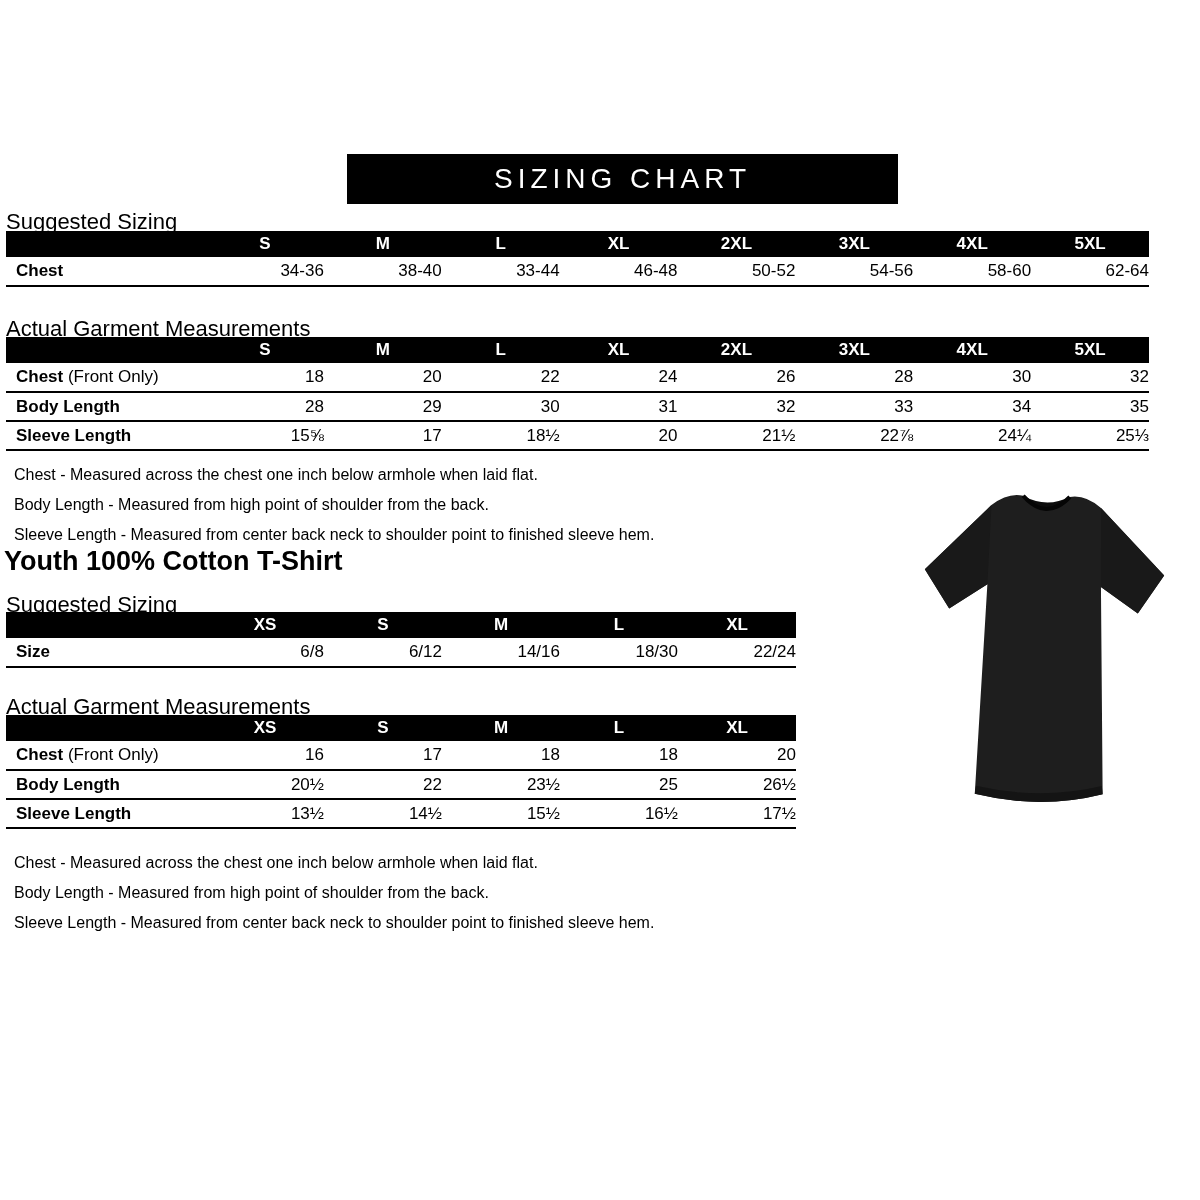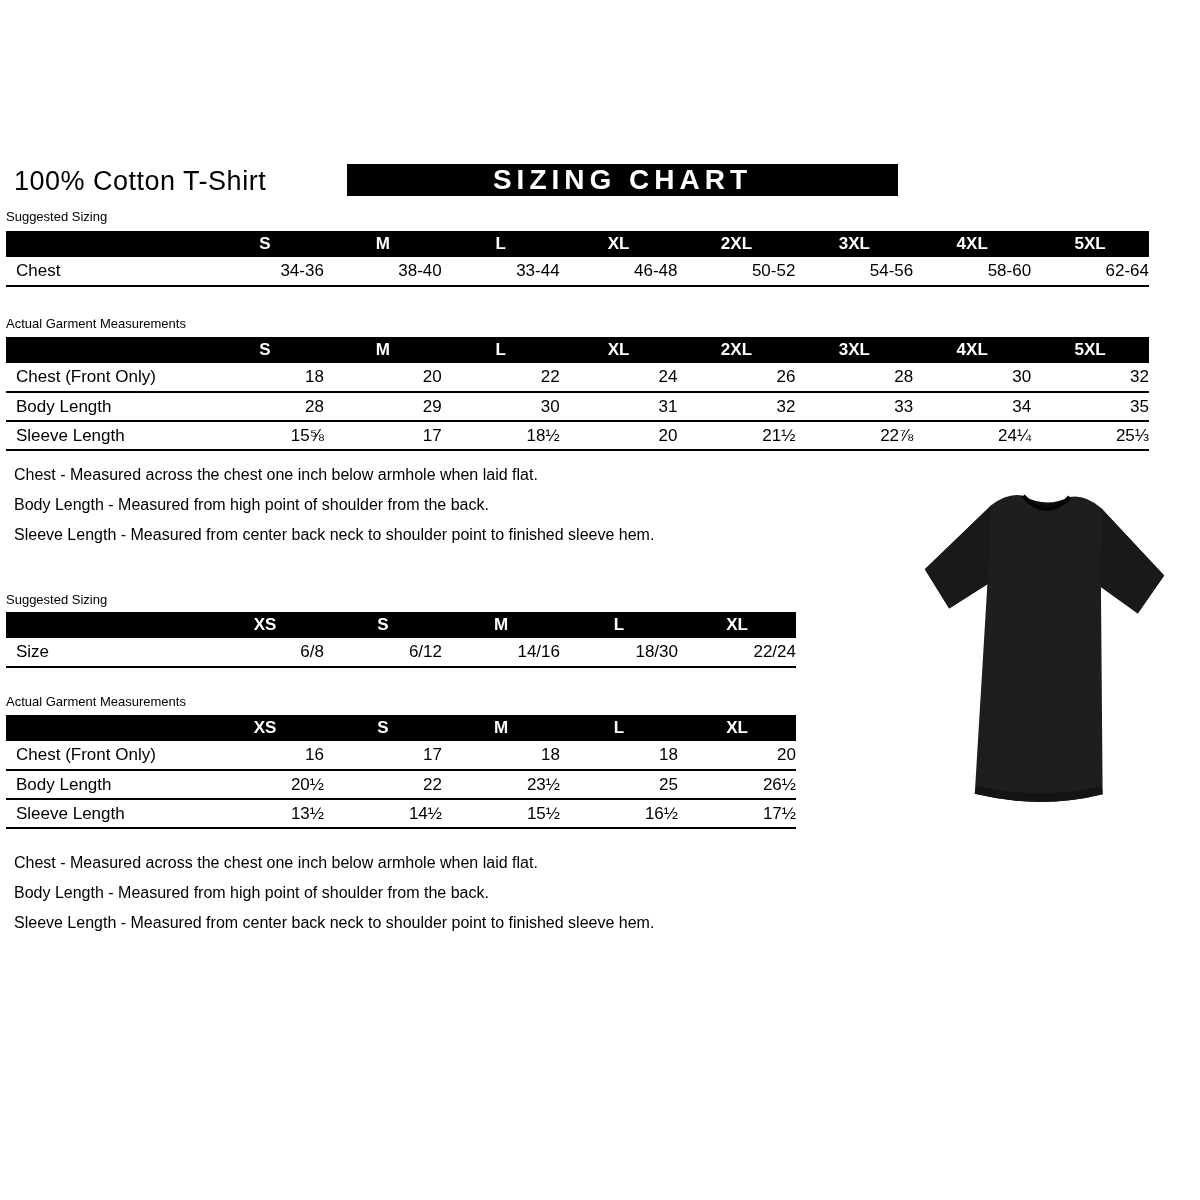--- a/index.html
+++ b/index.html
@@ -1,59 +1,58 @@
 <!DOCTYPE html>
 <html><head>
 <meta charset="utf-8">
 <style>
   * { box-sizing: border-box; margin: 0; padding: 0; }
   html,body { width:1200px; height:1200px; background:#ffffff; }
   body { font-family:"Liberation Sans", sans-serif; color:#000; position:relative; }
   .sheet { position:absolute; inset:0; width:1200px; height:1200px; overflow:hidden; }
 
   .title { position:absolute; left:14px; top:166px; font-size:27px; font-weight:400; letter-spacing:0.5px; }
-  .banner { position:absolute; left:347px; top:164px; width:551px; height:32px;
+  .banner { position:absolute; left:347px; top:154px; width:551px; height:50px;
             background:#000; color:#fff; display:flex; align-items:center; justify-content:center;
-            font-size:28px; font-weight:bold; letter-spacing:5px; }
-  .section-label { position:absolute; font-size:13px; font-weight:400; }
+            font-size:28px; font-weight:normal; letter-spacing:5px; }
+  .section-label { position:absolute; font-size:22px; font-weight:400; }
   .lbl-sug1   { left:6px; top:209px; }
   .lbl-garm1  { left:6px; top:316px; }
   .lbl-sug2   { left:6px; top:592px; }
   .lbl-garm2  { left:6px; top:694px; }
 
   table { border-collapse:collapse; table-layout:fixed; position:absolute; }
   .adult-table { left:6px; width:1143px; }
   .youth-table { left:6px; width:790px; }
   .t1 { top:231px; } .t2 { top:337px; }
   .t3 { top:612px; } .t4 { top:715px; }
 
   thead th { background:#000; color:#fff; font-size:17px; font-weight:bold; height:26px; text-align:center; }
   tbody td { font-size:17px; height:29px; vertical-align:middle; text-align:right; }
   tbody tr { border-bottom:2px solid #000; }
   td.row-label { text-align:left; padding-left:10px; }
-  td.row-label b { font-weight:normal; }
+  td.row-label b { font-weight:bold; }
   td.row-label span { font-weight:400; }
   col.label-col { width:200px; }
 
   .notes { position:absolute; left:14px; width:820px; font-size:16px;margin-top:8px; }
   .notes-adult { top:452px; }
   .notes-youth { top:840px; }
   .notes div { line-height:30px; }
 
   .youth-title { position:absolute; left:4px; top:546px; font-size:27px; font-weight:bold; }
 
   .tshirt-wrap { position:absolute; left:890px; top:474px; width:305px; height:350px; transform:rotate(1.5deg); }
   .tshirt-wrap svg { width:100%; height:100%; display:block; }
 </style>
 </head>
 <body>
 
 <div class="sheet">
 
-  <h1 class="title">100% Cotton T-Shirt</h1>
 
   <div class="banner">SIZING CHART</div>
 
   <div class="section-label lbl-sug1">Suggested Sizing</div>
 
   <table class="adult-table t1">
       <colgroup>
         <col class="label-col">
         <col>
         <col>
@@ -155,20 +154,21 @@
         </tr>
       </tbody>
     </table>
 
   <div class="notes notes-adult">
     <div>Chest - Measured across the chest one inch below armhole when laid flat.</div>
     <div>Body Length - Measured from high point of shoulder from the back.</div>
     <div>Sleeve Length - Measured from center back neck to shoulder point to finished sleeve hem.</div>
   </div>
 
+  <h2 class="youth-title">Youth 100% Cotton T-Shirt</h2>
 
   <div class="section-label lbl-sug2">Suggested Sizing</div>
 
   <table class="youth-table t3">
       <colgroup>
         <col class="label-col">
         <col>
         <col>
         <col>
         <col>

